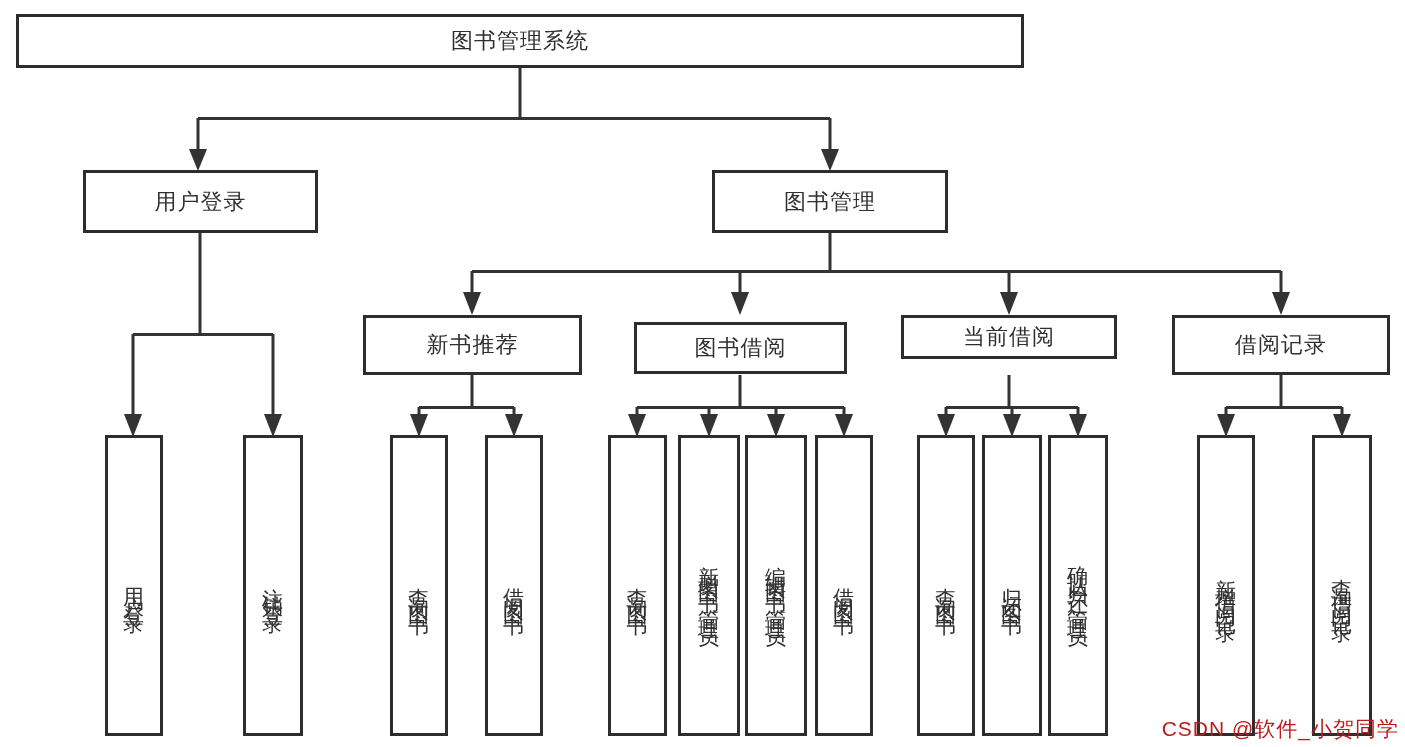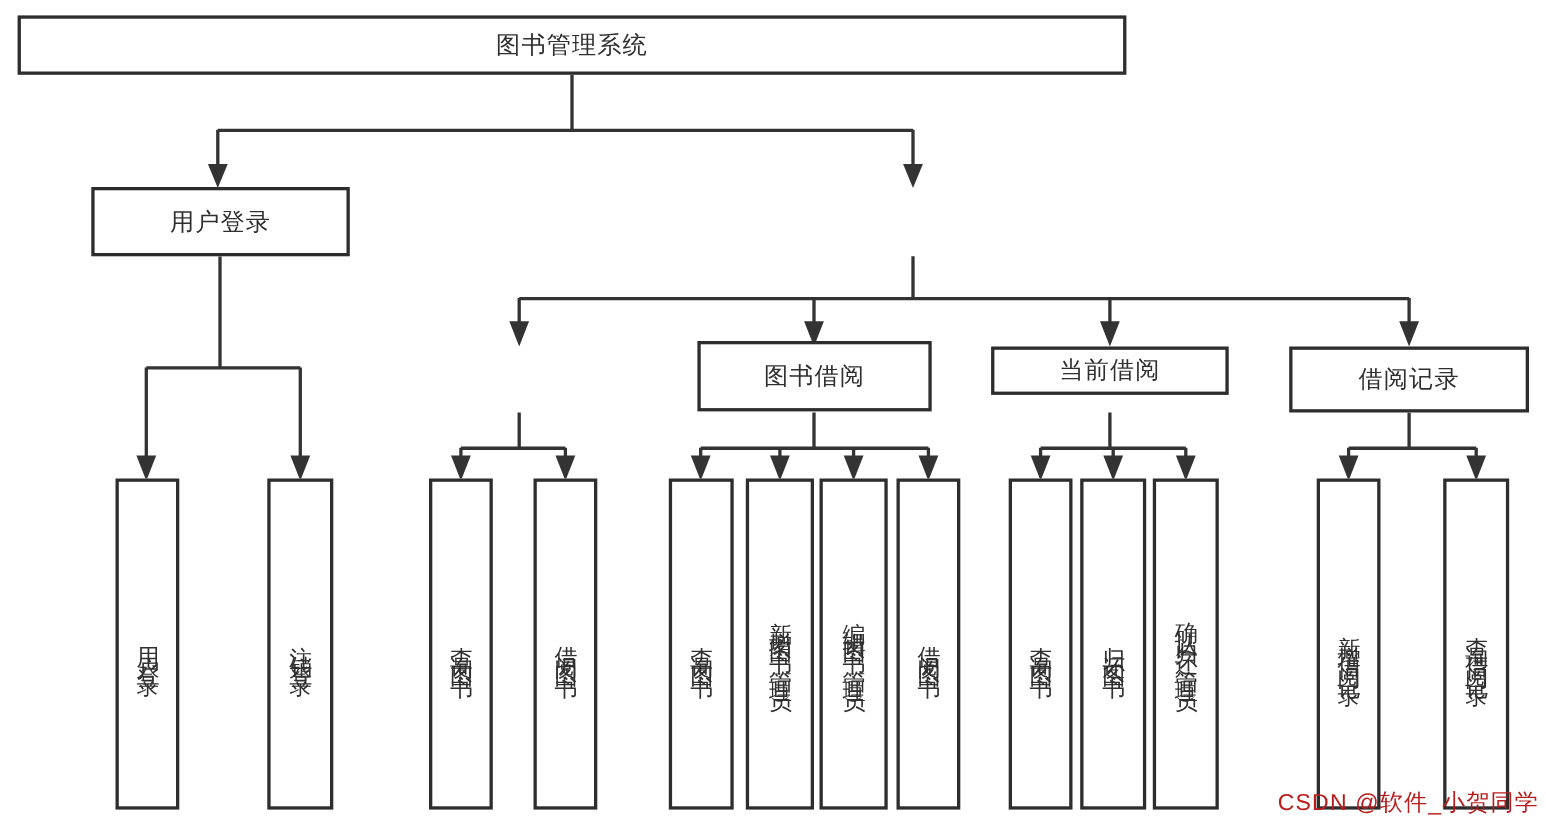--- a/index.html
+++ b/index.html
@@ -93,22 +93,24 @@
       <polygon points="1003,414 1021,414 1012,437"></polygon>
       <polygon points="1069,414 1087,414 1078,437"></polygon>
       <polygon points="1217,414 1235,414 1226,437"></polygon>
       <polygon points="1333,414 1351,414 1342,437"></polygon>
     </g>
   </svg>
 
   <div class="node hnode" style="left:16px;top:14px;width:1008px;height:54px">图书管理系统</div>
 
   <div class="node hnode" style="left:83px;top:170px;width:235px;height:63px">用户登录</div>
+  <div class="node hnode" style="left:712px;top:170px;width:236px;height:63px">图书管理</div>
 
-  <div class="node hnode" style="left:634px;top:310px;width:213px;height:64px">图书借阅</div>
+  <div class="node hnode" style="left:363px;top:315px;width:219px;height:60px">新书推荐</div>
+  <div class="node hnode" style="left:634px;top:322px;width:213px;height:52px">图书借阅</div>
   <div class="node hnode" style="left:901px;top:315px;width:216px;height:44px">当前借阅</div>
   <div class="node hnode" style="left:1172px;top:315px;width:218px;height:60px">借阅记录</div>
 
   <div class="node vnode" style="left:105px;top:435px;width:58px;height:301px">用户登录</div>
   <div class="node vnode" style="left:243px;top:435px;width:60px;height:301px">注销登录</div>
 
   <div class="node vnode" style="left:390px;top:435px;width:58px;height:301px">查询图书</div>
   <div class="node vnode" style="left:485px;top:435px;width:58px;height:301px">借阅图书</div>
 
   <div class="node vnode" style="left:608px;top:435px;width:59px;height:301px">查询图书</div>

